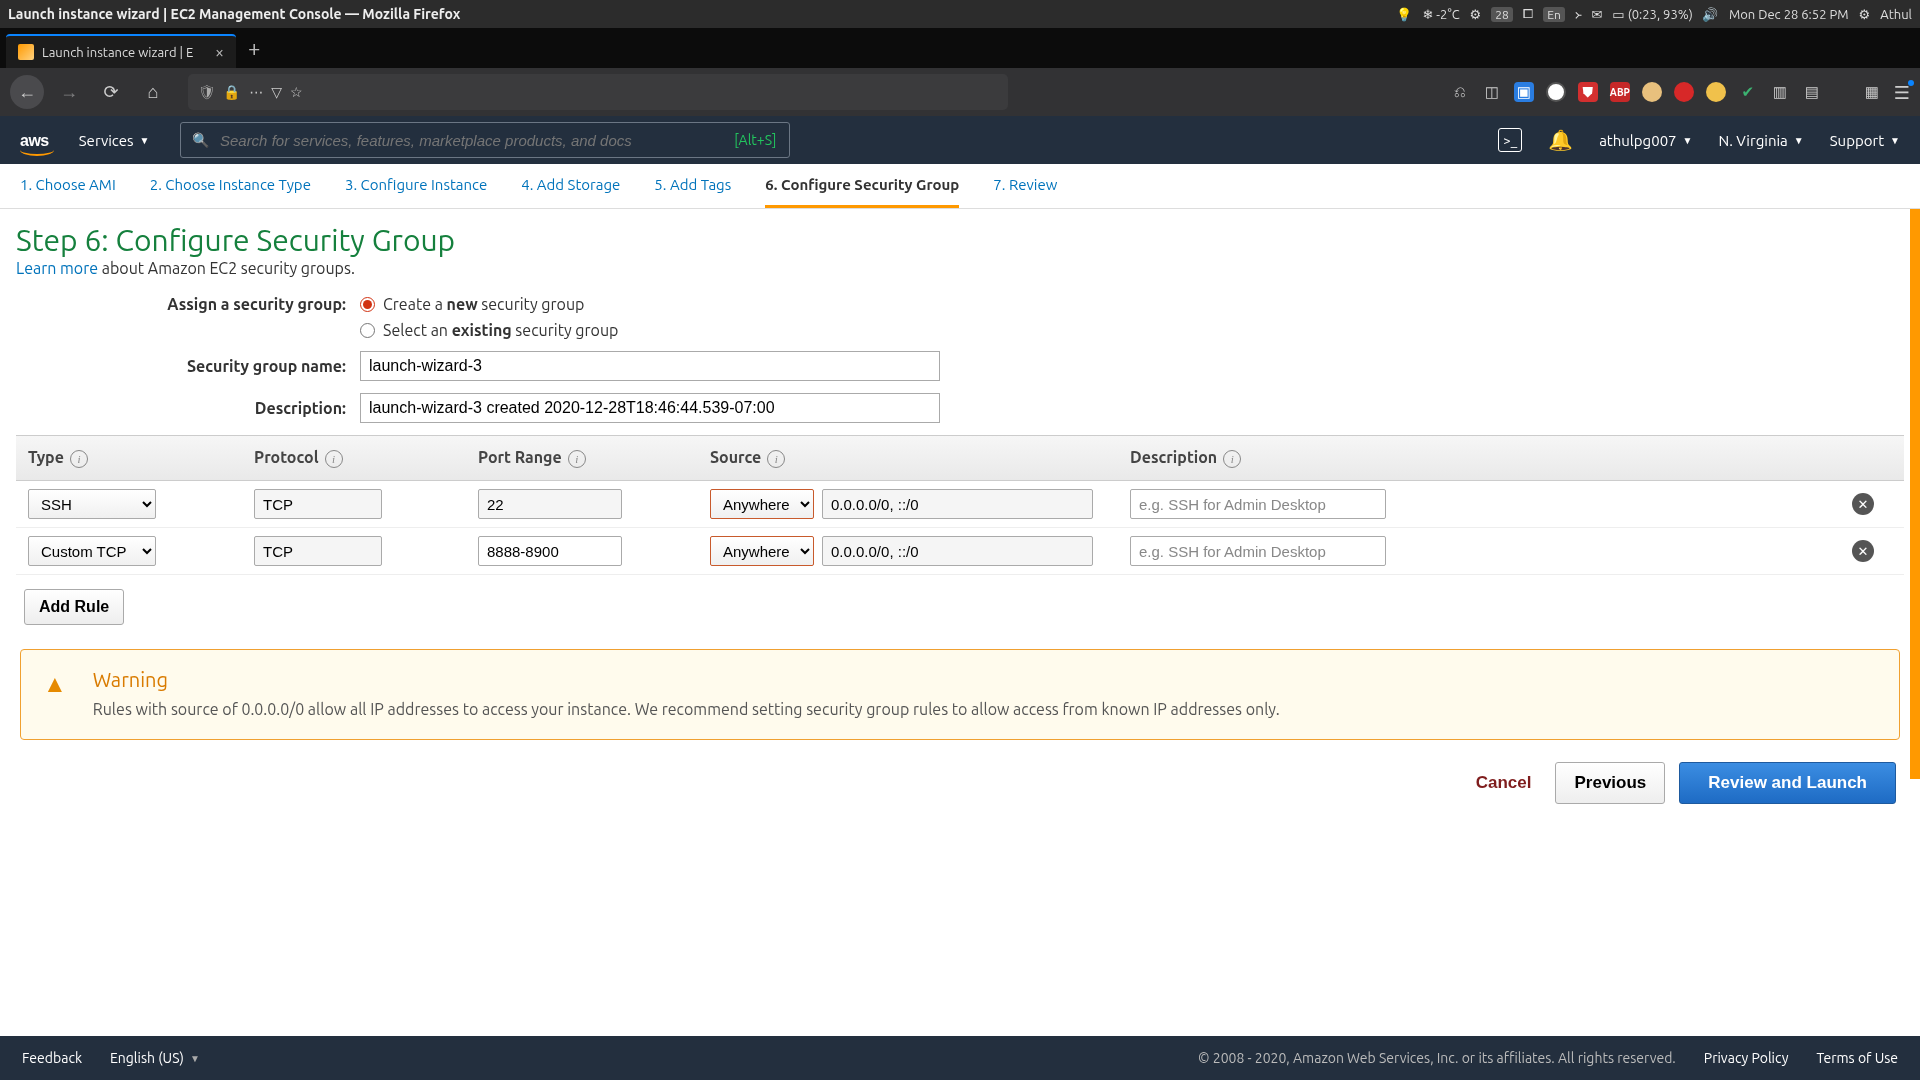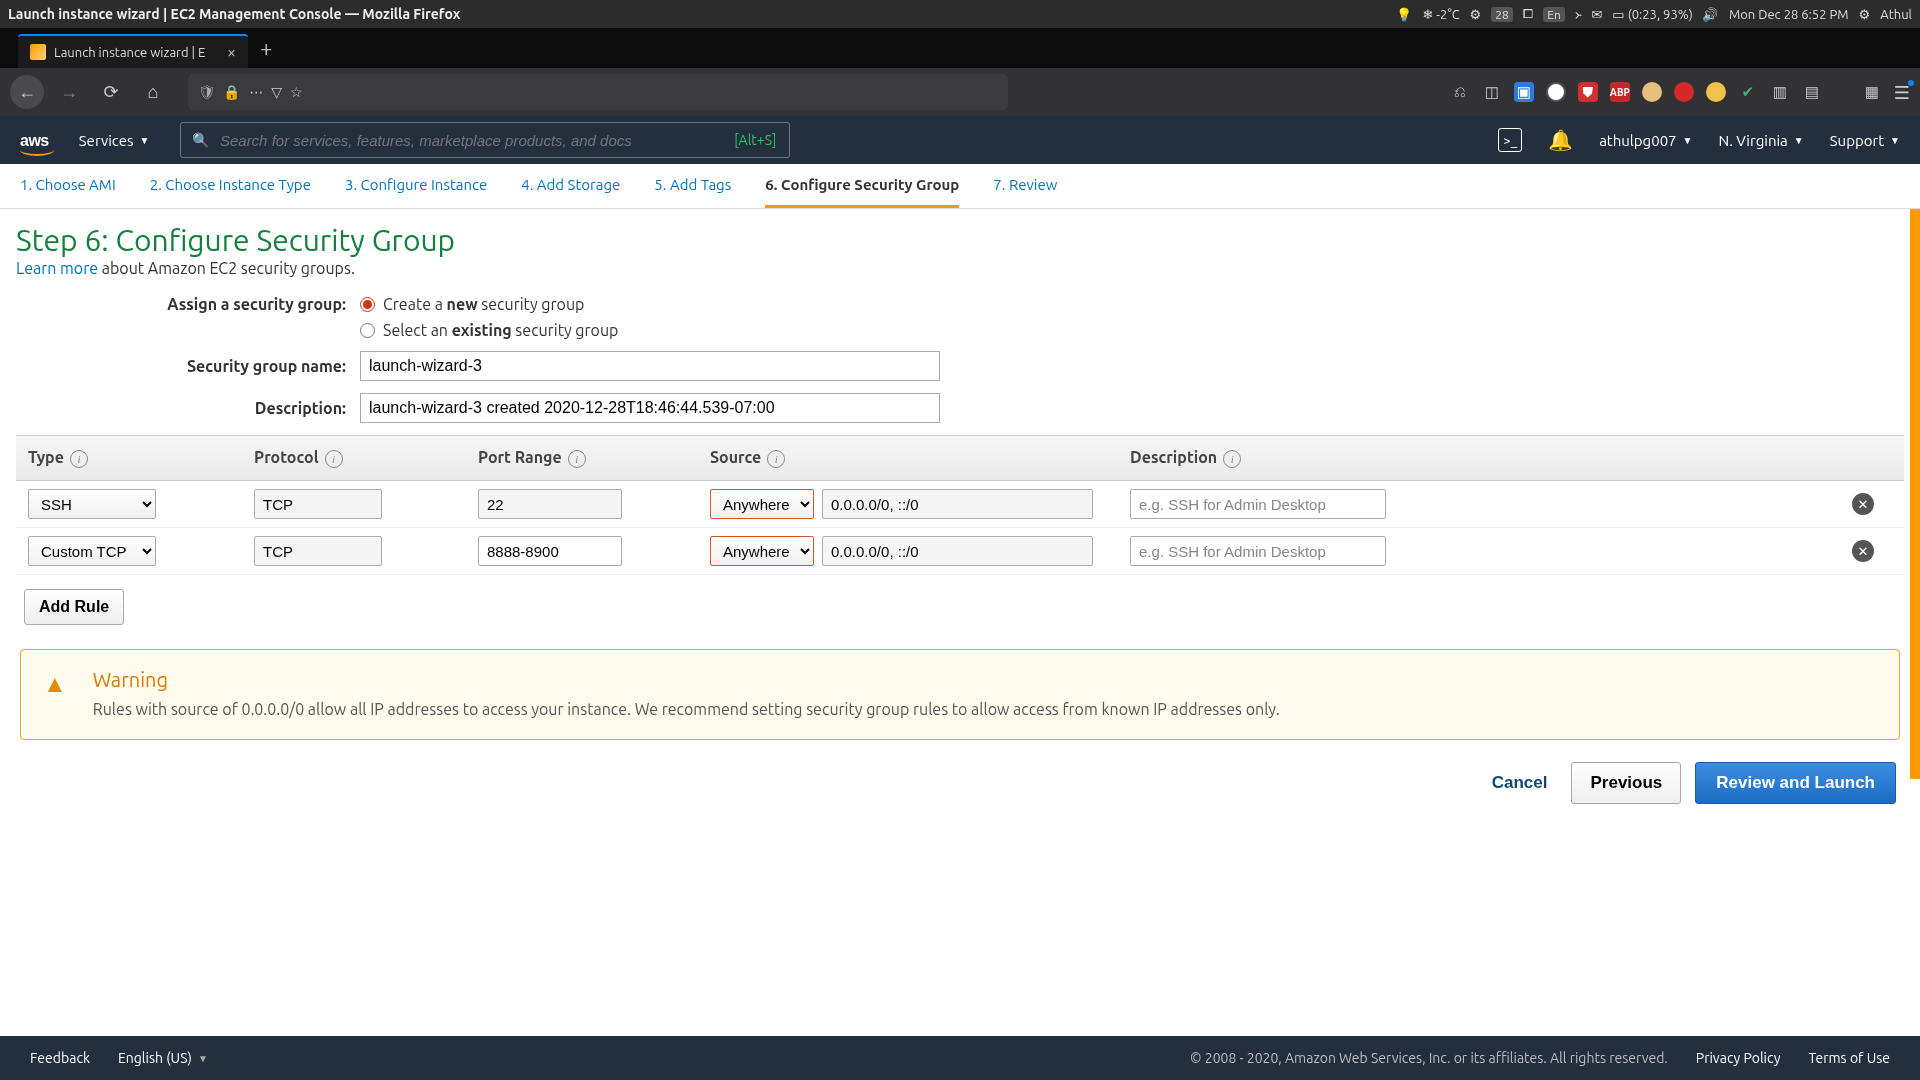--- a/index.html
+++ b/index.html
@@ -7,21 +7,21 @@
 
 
 .os-titlebar { background: #2c2c2c; color: #ddd; height: 28px; display: flex; align-items: center; padding: 0 8px; font-size: 14px; }
 .os-titlebar .title { font-weight: bold; color: #eee; flex: 0 0 auto; }
 .os-titlebar .spacer { flex: 1; }
 .os-tray { display: flex; align-items: center; gap: 10px; color: #ddd; font-size: 13px; }
 .os-tray .tray-item { display: inline-flex; align-items: center; gap: 3px; }
 .os-tray .badge { background: #555; border-radius: 3px; padding: 1px 4px; font-size: 12px; }
 
 
-.ff-tabs { background: #0c0c0c; height: 40px; display: flex; align-items: flex-end; padding-left: 18px; }
+.ff-tabs { background: #0c0c0c; height: 40px; display: flex; align-items: flex-end; padding-left: 6px; }
 .ff-tab { background: #1c1c1c; color: #ddd; height: 34px; display: flex; align-items: center; padding: 0 12px; border-radius: 4px 4px 0 0; min-width: 230px; max-width: 250px; border-top: 2px solid #0a84ff; position: relative; }
 .ff-tab .favicon { width: 16px; height: 16px; background: linear-gradient(135deg,#f90,#ffd280); border-radius: 2px; margin-right: 8px; flex-shrink: 0; }
 .ff-tab .label { white-space: nowrap; overflow: hidden; text-overflow: ellipsis; flex: 1; font-size: 13px; }
 .ff-tab .close { margin-left: 8px; color: #bbb; font-size: 16px; cursor: pointer; }
 .ff-newtab { color: #bbb; font-size: 22px; padding: 4px 12px 8px; cursor: pointer; }
 
 
 .ff-toolbar { background: #323234; height: 48px; display: flex; align-items: center; padding: 0 10px; gap: 8px; color: #ccc; }
 .nav-btn { width: 34px; height: 34px; border-radius: 50%; display: flex; align-items: center; justify-content: center; color: #ccc; font-size: 18px; background: transparent; border: none; cursor: pointer; }
 .nav-btn:first-child { background: #4a4a4d; }
@@ -104,30 +104,30 @@
 .add-rule-btn { margin: 14px 0 0 8px; padding: 8px 14px; font-size: 16px; font-weight: bold; background: linear-gradient(#fff,#eee); border: 1px solid #aaa; border-radius: 3px; cursor: pointer; }
 
 
 .warning-box { margin: 24px 4px 0 4px; border: 1px solid #f0a030; background: #fffbed; border-radius: 4px; padding: 18px 22px; display: flex; gap: 26px; align-items: flex-start; }
 .warn-icon { color: #e68a00; font-size: 24px; margin-top: 2px; }
 .warn-title { color: #d97b00; font-size: 20px; margin-bottom: 6px; }
 .warn-text { color: #555; font-size: 16px; line-height: 1.5; }
 
 
 .actions { display: flex; justify-content: flex-end; gap: 14px; padding: 22px 8px 18px; }
-.btn-link { color: #0c4a6e; font-size: 17px; font-weight: bold; background: none; border: none; cursor: pointer; padding: 10px 10px; }
+.btn-link { color: #7f1d1d; font-size: 17px; font-weight: bold; background: none; border: none; cursor: pointer; padding: 10px 10px; }
 .btn-secondary { font-size: 17px; font-weight: bold; padding: 10px 18px; background: linear-gradient(#fff,#eee); border: 1px solid #aaa; border-radius: 3px; cursor: pointer; }
-.btn-primary { font-size: 17px; font-weight: bold; padding: 10px 20px; background: linear-gradient(#3b8de2,#1e6bc4); color: #fff; border: 1px solid #1e5a9e; border-radius: 3px; cursor: pointer; }
+.btn-primary { font-size: 17px; font-weight: bold; padding: 10px 28px; background: linear-gradient(#3b8de2,#1e6bc4); color: #fff; border: 1px solid #1e5a9e; border-radius: 3px; cursor: pointer; }
 
 
 .scroll-ind { position: absolute; right: 0; top: 202px; width: 10px; height: 576px; background: #f90; }
 
 
 .aws-footer { position: absolute; left: 0; bottom: 0; width: 1920px; }
-.aws-footer-inner { background: #232f3e; height: 44px; display: flex; align-items: center; padding: 0 30px; color: #ddd; font-size: 14px; }
+.aws-footer-inner { background: #232f3e; height: 44px; display: flex; align-items: center; padding: 0 22px; color: #ddd; font-size: 14px; }
 .aws-footer-inner .link { color: #fff; cursor: pointer; margin-right: 28px; display: flex; align-items: center; gap: 6px; }
 .aws-footer-inner .spacer { flex: 1; }
 .aws-footer-inner .copy { color: #bbb; margin-right: 28px; }
 
 .caret { font-size: 10px; color: #aaa; }
 .caret.w { color: #fff; }
 </style>
 </head>
 <body>
 

